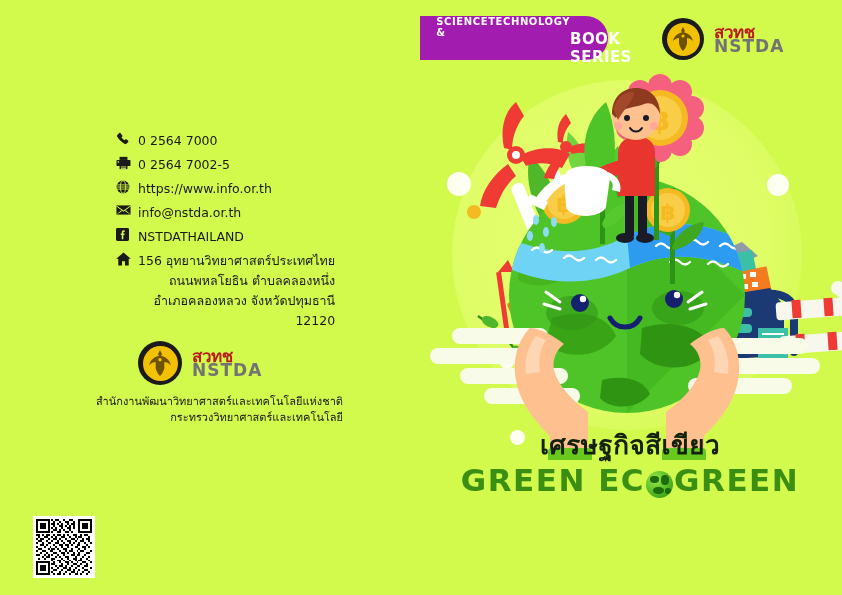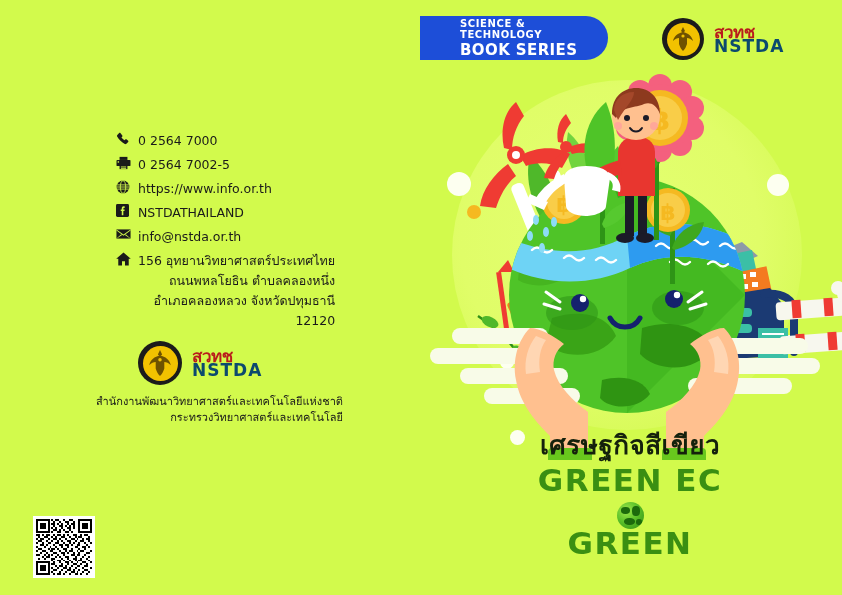--- a/index.html
+++ b/index.html
@@ -7,37 +7,37 @@
     width:842px;height:595px;
     background:#d2fa4c;
     font-family:"DejaVu Sans","Liberation Sans",sans-serif;
     overflow:hidden;position:relative;
   }
   .page{position:absolute;inset:0;width:842px;height:595px;overflow:hidden;}
 
   
   .badge{
     position:absolute;left:420px;top:16px;width:188px;height:44px;
-    background:#1d4ed8;border-radius:0 22px 22px 0;
-    display:flex;flex-direction:column;justify-content:center;
+    background:#a21caf;border-radius:0 22px 22px 0;
+    display:flex;flex-direction:row;justify-content:center;
     padding-left:40px;box-sizing:border-box;color:#fff;
   }
   .badge .l1{font-size:10px;font-weight:bold;letter-spacing:.6px;line-height:11px;}
   .badge .l2{font-size:10px;font-weight:bold;letter-spacing:.6px;line-height:11px;}
-  .badge .l3{font-size:15px;font-weight:bold;letter-spacing:.4px;line-height:18px;margin-top:1px;}
+  .badge .l3{font-size:15px;font-weight:bold;letter-spacing:.4px;line-height:18px;margin-top:14px;}
 
   .hdr-logo{position:absolute;left:662px;top:16px;width:150px;height:46px;display:flex;align-items:center;gap:10px;}
 
   
   .seal{border-radius:50%;background:#1b1b1b;display:flex;align-items:center;justify-content:center;flex:0 0 auto;position:relative;}
   .seal .inner{border-radius:50%;background:#f2c200;display:flex;align-items:center;justify-content:center;}
 
   .nstda-wordmark{display:flex;flex-direction:column;line-height:1;}
   .nstda-wordmark .th{font-size:17px;font-weight:bold;color:#b91c1c;letter-spacing:-.5px;}
-  .nstda-wordmark .en{font-size:17px;font-weight:bold;color:#0c4a6e;letter-spacing:1px;margin-top:-3px;}
+  .nstda-wordmark .en{font-size:17px;font-weight:bold;color:#737373;letter-spacing:1px;margin-top:-3px;}
 
   
   .contact{position:absolute;left:116px;top:131px;width:260px;}
   .crow{display:flex;align-items:flex-start;margin-bottom:5px;text-align:right;}
   .crow .ico{width:22px;flex:0 0 22px;color:#1a1a1a;display:flex;align-items:center;justify-content:flex-start;padding-top:1px;}
   .crow .txt{font-size:12.5px;color:#1a1a1a;line-height:19px;}
   .addr .txt{line-height:20px;}
 
   
   .foot-logo{position:absolute;left:138px;top:340px;width:160px;height:46px;display:flex;align-items:center;gap:10px;}
@@ -49,21 +49,21 @@
 
   
   .art{position:absolute;left:412px;top:60px;width:430px;height:400px;}
   .glow{position:absolute;left:40px;top:20px;width:350px;height:350px;border-radius:50%;
         background:radial-gradient(circle at 45% 45%, #e4ff72 0%, #e0fd68 55%, #d5fa55 80%, rgba(210,250,76,0) 100%);}
   .dot{position:absolute;border-radius:50%;background:#fdfff0;}
 
   .title-th{position:absolute;left:430px;top:424px;width:400px;text-align:center;
     font-size:26px;font-weight:bold;color:#14210c;letter-spacing:.5px;}
   .title-en{position:absolute;left:430px;top:462px;width:400px;text-align:center;
-    font-size:31px;font-weight:bold;color:#3a8f12;letter-spacing:1.5px;display:flex;align-items:center;justify-content:center;flex-direction:column;}
+    font-size:31px;font-weight:bold;color:#3a8f12;letter-spacing:1.5px;display:flex;align-items:center;justify-content:center;}
   .title-en .seg{display:inline-block;}
   .globe-o{display:inline-block;width:27px;height:27px;border-radius:50%;margin:0 1px;position:relative;top:4px;
     background:radial-gradient(circle at 35% 32%, #9ee84a 0%, #5cc12a 45%, #2f8f11 100%);overflow:hidden;}
   .globe-o i{position:absolute;background:#1d6b0c;border-radius:45%;display:block;}
 </style>
 </head>
 <body>
 
 <div class="page">
 
@@ -120,37 +120,37 @@
             <circle cx="8" cy="8" r="7.3" fill="#1a1a1a"></circle>
             <ellipse cx="8" cy="8" rx="3.1" ry="7.3" fill="none" stroke="#d2fa4c" stroke-width="1"></ellipse>
             <path d="M1 5.6h14M1 10.4h14M0.7 8h14.6" stroke="#d2fa4c" stroke-width="1" fill="none"></path>
           </svg>
       </span>
       <span class="txt">https://www.info.or.th</span>
     </div>
 
     <div class="crow">
       <span class="ico">
-        <svg width="13" height="13" viewBox="0 0 14 14">
-            <rect width="14" height="14" rx="1.5" fill="#1a1a1a"></rect>
-            <path d="M9.3 4.4H8.4c-.3 0-.5.2-.5.5v1h1.4l-.2 1.6H7.9V12H6.2V7.5H5.1V5.9h1.1V4.7C6.2 3.4 7 2.5 8.2 2.5h1.1z" fill="#d2fa4c"></path>
-          </svg>
-      </span>
-      <span class="txt">NSTDATHAILAND</span>
-    </div>
-
-    <div class="crow">
-      <span class="ico">
         <svg width="15" height="12" viewBox="0 0 17 12">
             <path fill="#1a1a1a" d="M0.5 0.8h16v10.4h-16z"></path>
             <path fill="#d2fa4c" d="M0.5 0.8 8.5 6.6 16.5 0.8 16.5 2 8.5 8 0.5 2z"></path>
             <path fill="#d2fa4c" d="M0.5 11.2 6 6.2 6.9 7 0.9 11.2z M16.5 11.2 11 6.2 10.1 7 16.1 11.2z"></path>
           </svg>
       </span>
       <span class="txt">info@nstda.or.th</span>
+    </div>
+
+    <div class="crow">
+      <span class="ico">
+        <svg width="13" height="13" viewBox="0 0 14 14">
+            <rect width="14" height="14" rx="1.5" fill="#1a1a1a"></rect>
+            <path d="M9.3 4.4H8.4c-.3 0-.5.2-.5.5v1h1.4l-.2 1.6H7.9V12H6.2V7.5H5.1V5.9h1.1V4.7C6.2 3.4 7 2.5 8.2 2.5h1.1z" fill="#d2fa4c"></path>
+          </svg>
+      </span>
+      <span class="txt">NSTDATHAILAND</span>
     </div>
 
     <div class="crow addr">
       <span class="ico">
         <svg width="15" height="14" viewBox="0 0 16 15">
             <path fill="#1a1a1a" d="M8 0.5 0.2 7.3h2.2V14.5h4V10h3.2v4.5h4V7.3h2.2z"></path>
           </svg>
       </span>
       <span class="txt">
         <span>156 อุทยานวิทยาศาสตร์ประเทศไทย</span><br>

